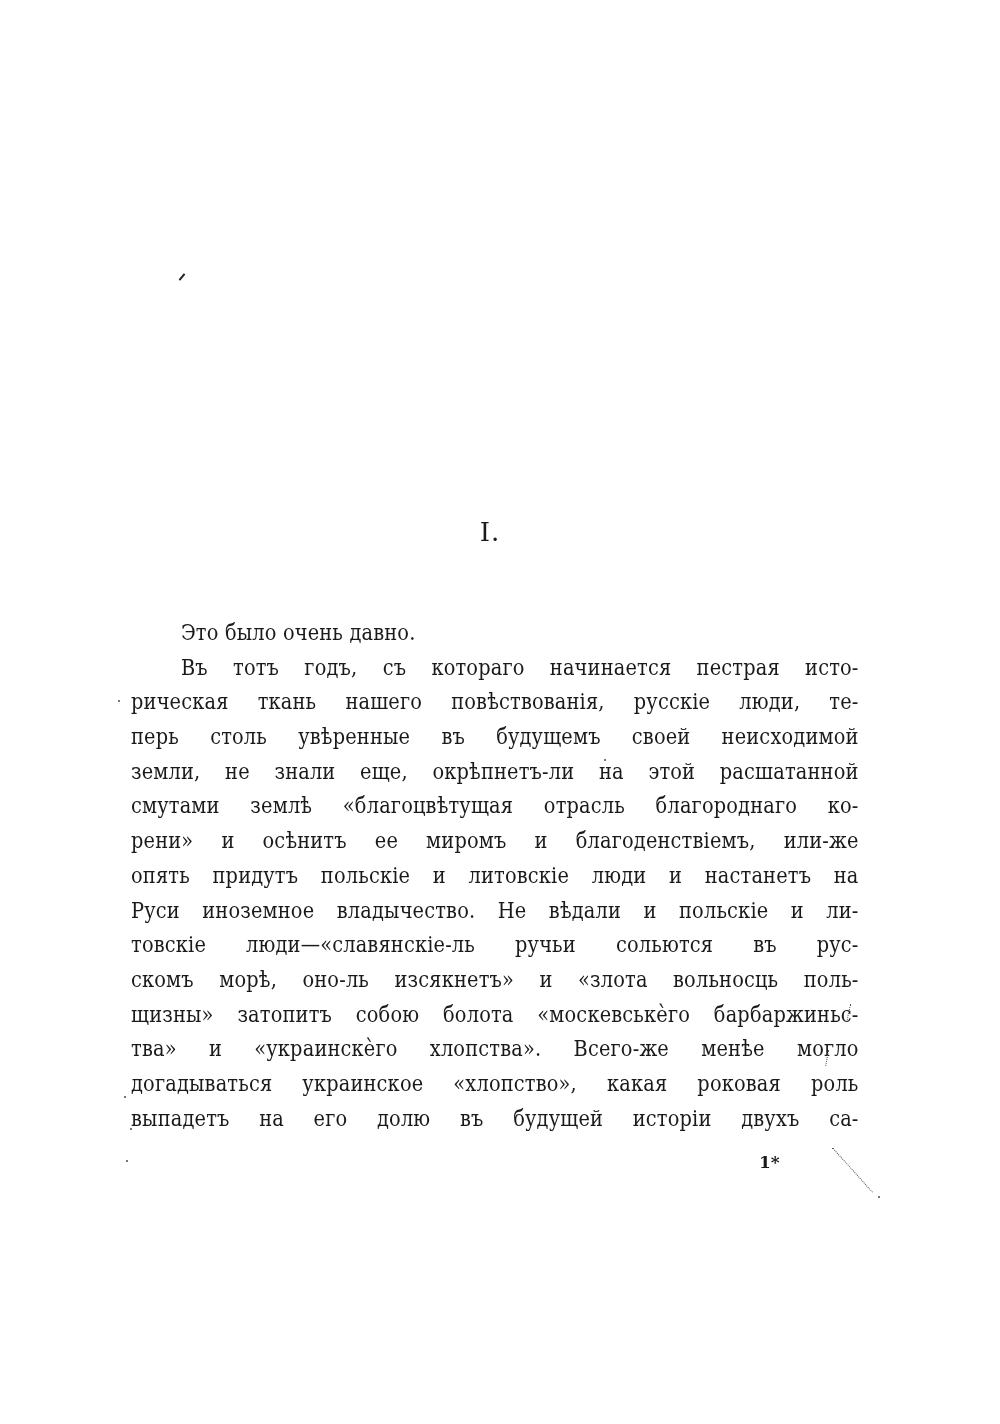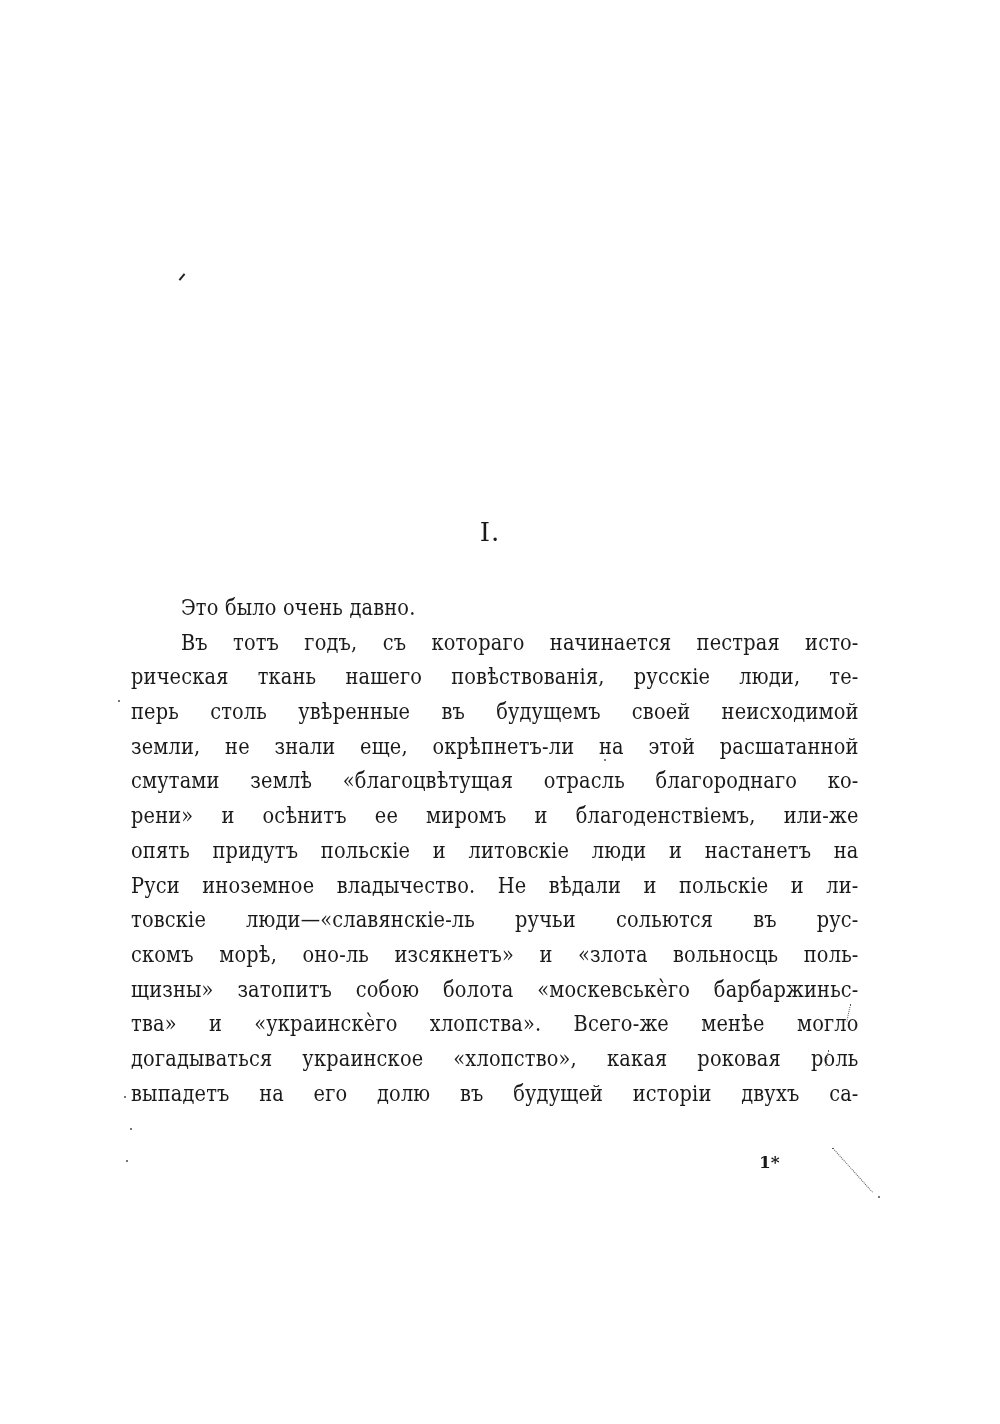--- a/index.html
+++ b/index.html
@@ -30,21 +30,21 @@
       width: 980px;
       top: 517px;
       text-align: center;
       font-size: 26px;
       line-height: 30px;
       letter-spacing: 1px;
     }
     .text-block {
       position: absolute;
       left: 131px;
-      top: 590px;
+      top: 615px;
       width: 728px;
     }
     .line {
       height: 34.7px;
       line-height: 34.7px;
       font-size: 22.5px;
       white-space: nowrap;
       text-align: justify;
       text-align-last: justify;
       letter-spacing: 0.2px;

